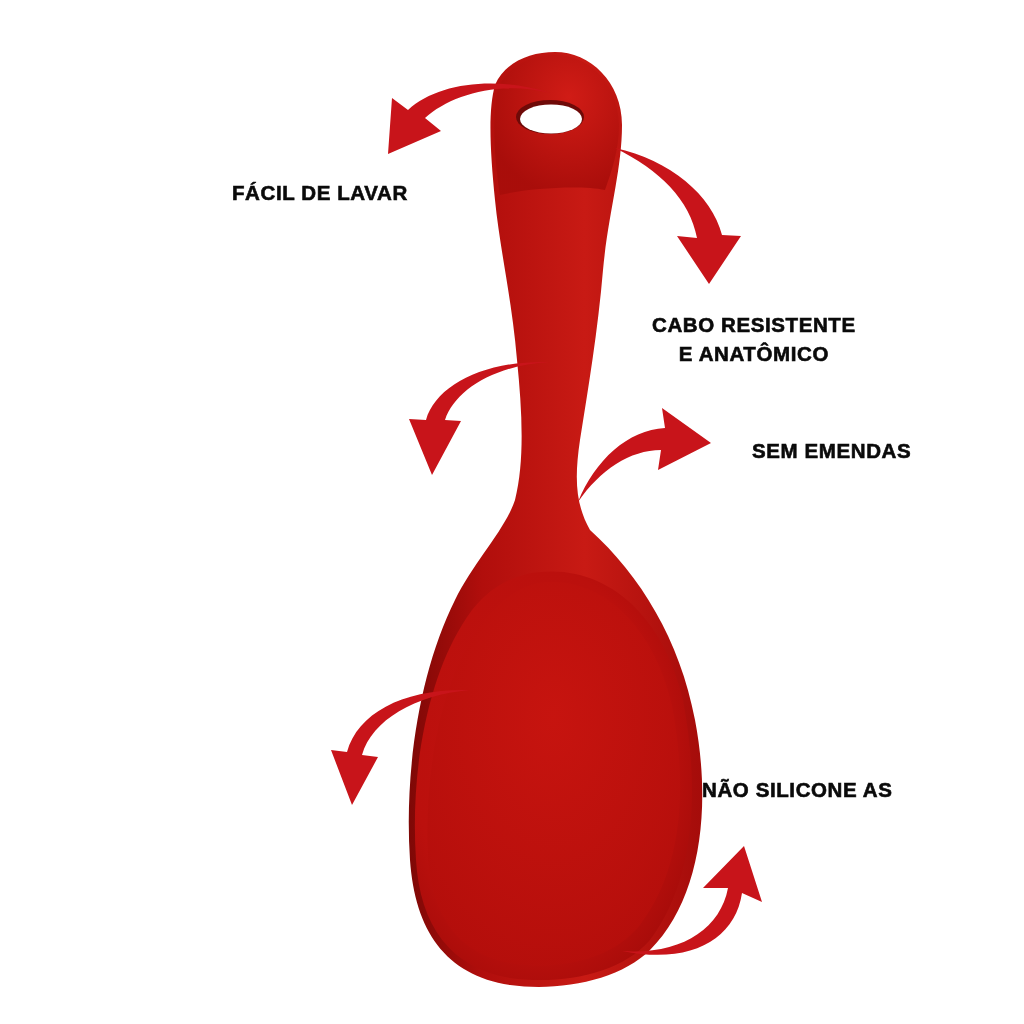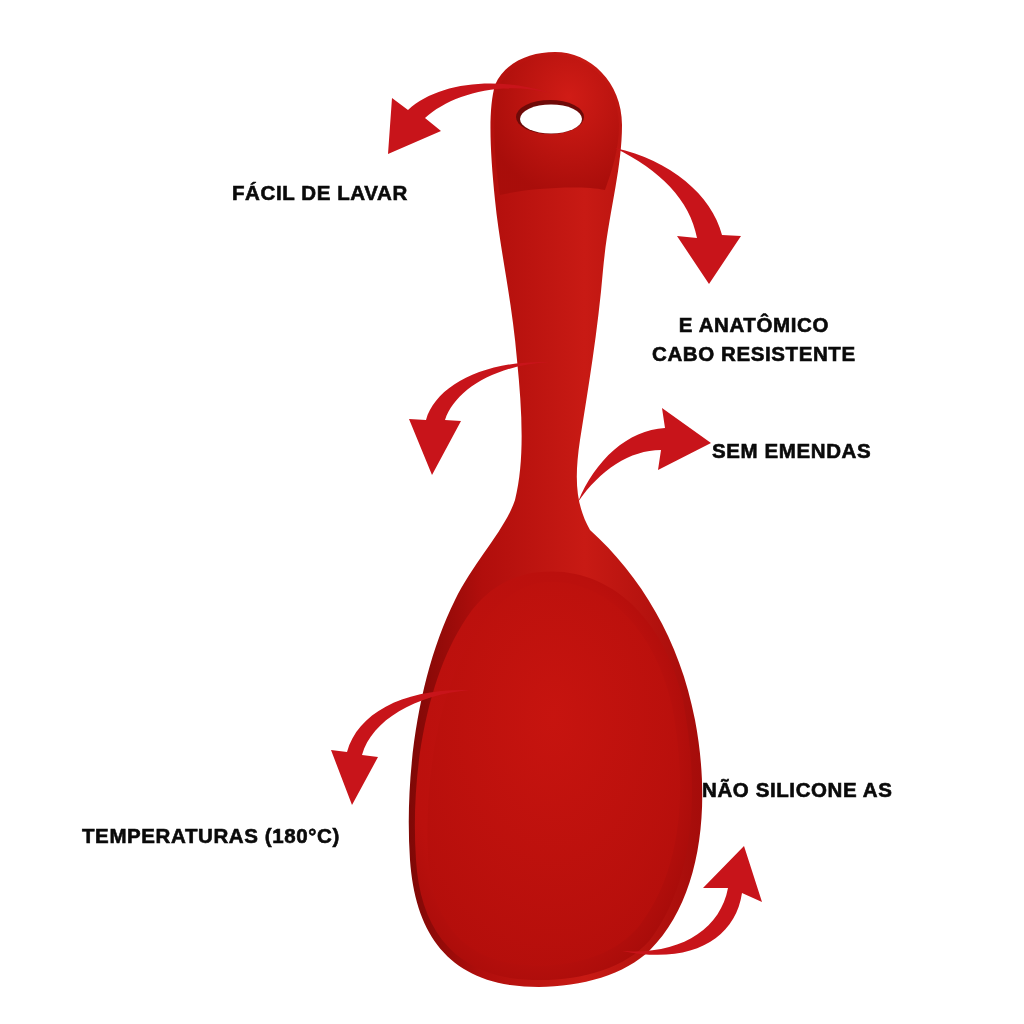--- a/index.html
+++ b/index.html
@@ -29,21 +29,21 @@
       line-height: 29px;
       color: #0a0a0a;
       letter-spacing: 0.6px;
       text-align: center;
       white-space: nowrap;
       -webkit-text-stroke: 0.6px #0a0a0a;
     }
     .label span { display: block; }
     #lbl-lavar     { left: 232px; top: 178px; }
     #lbl-cabo      { left: 652px; top: 310px; }
-    #lbl-emendas   { left: 712px; top: 436px; }
+    #lbl-emendas   { left: 752px; top: 436px; }
     #lbl-silicone  { left: 156px; top: 495px; }
     #lbl-temp      { left: 82px;  top: 821px; }
     #lbl-panelas   { left: 702px; top: 775px; }
   </style>
 </head>
 <body>
 
 <div class="canvas">
 
   <svg class="graphic" viewBox="0 0 1024 1024" xmlns="http://www.w3.org/2000/svg">
@@ -141,32 +141,31 @@
                L703,888 L744,846 L762,902 L742,893
                C735,940 690,965 622,951 Z"></path>
     </g>
   </svg>
 
   <div class="label" id="lbl-lavar">
     <span>FÁCIL DE LAVAR</span>
   </div>
 
   <div class="label" id="lbl-cabo">
+    <span>CABO RESISTENTE</span>
     <span>E ANATÔMICO</span>
-    <span>CABO RESISTENTE</span>
   </div>
 
   <div class="label" id="lbl-emendas">
     <span>SEM EMENDAS</span>
   </div>
 
   <div class="label" id="lbl-silicone">
   </div>
 
   <div class="label" id="lbl-temp">
-    <span>TEMPERATURAS (180°C)</span>
   </div>
 
   <div class="label" id="lbl-panelas">
     <span>NÃO SILICONE AS</span>
   </div>
 
 </div>
 
 </body></html>

